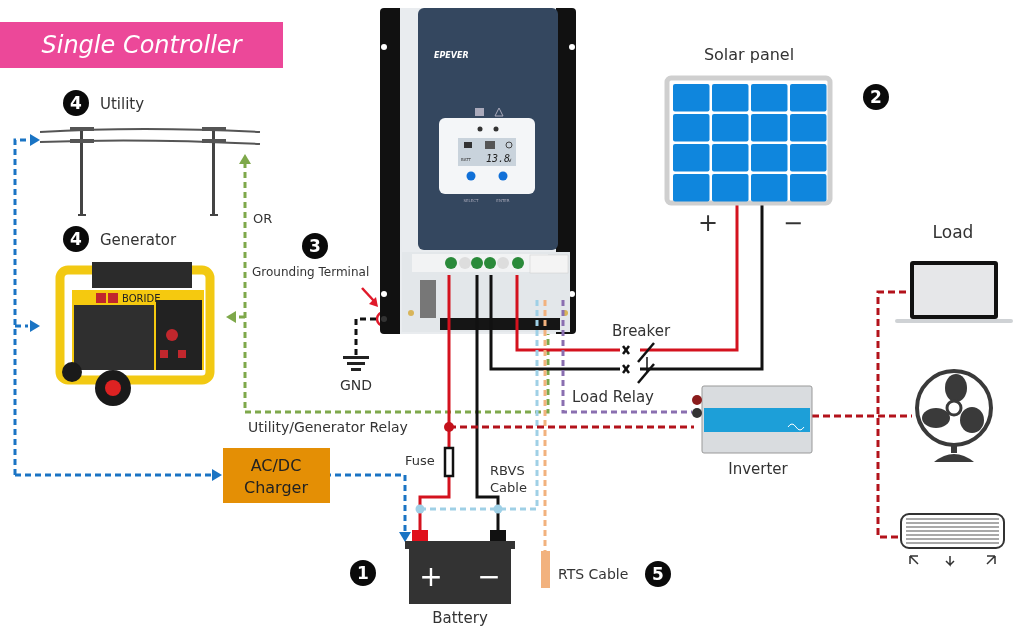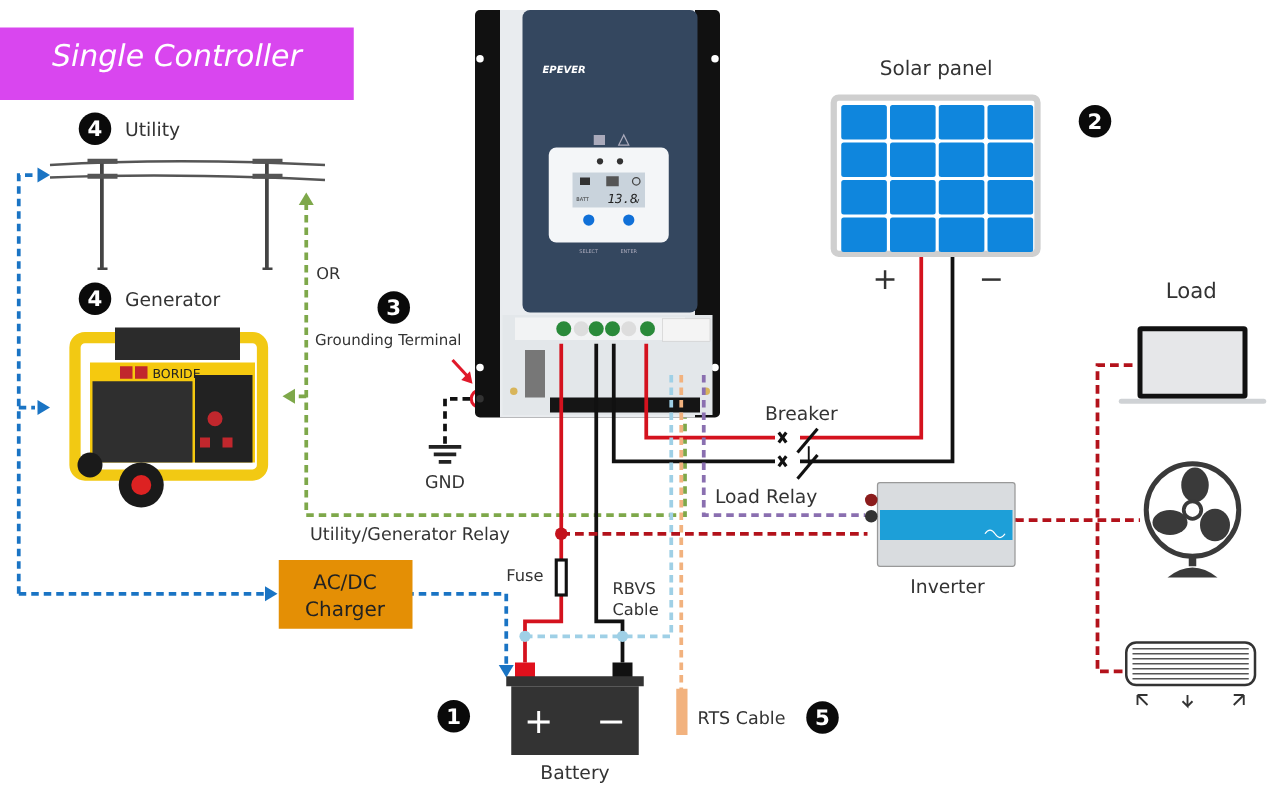--- a/index.html
+++ b/index.html
@@ -1,19 +1,19 @@
 <!DOCTYPE html>
 <html><head>
 <meta charset="utf-8">
 <style>
   html, body { margin:0; padding:0; background:#ffffff; }
   body { width:1024px; height:633px; position:relative; overflow:hidden; font-family:"DejaVu Sans", sans-serif; }
   #stage { position:absolute; left:0; top:0; width:1024px; height:633px; }
   .lbl { font-family:"DejaVu Sans", sans-serif; fill:#333; }
-  .title-banner { position:absolute; left:0; top:22px; width:283px; height:58px; background:#d946ef; color:#fff;
+  .title-banner { position:absolute; left:0; top:22px; width:283px; height:46px; background:#ec4899; color:#fff;
     font-family:"DejaVu Sans", sans-serif; font-style:italic; font-size:24px; line-height:46px; text-align:center; }
 </style>
 </head>
 <body>
 
 <div class="title-banner">
   <span>Single Controller</span>
 </div>
 
 <svg id="stage" viewBox="0 0 1024 633" width="1024" height="633" xmlns="http://www.w3.org/2000/svg">

